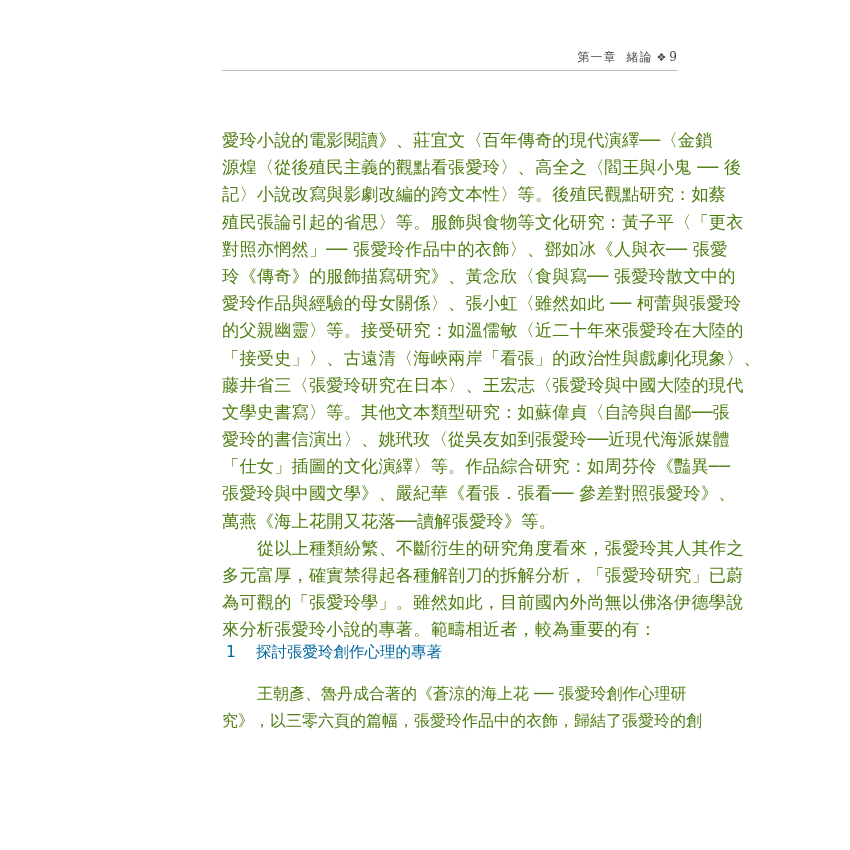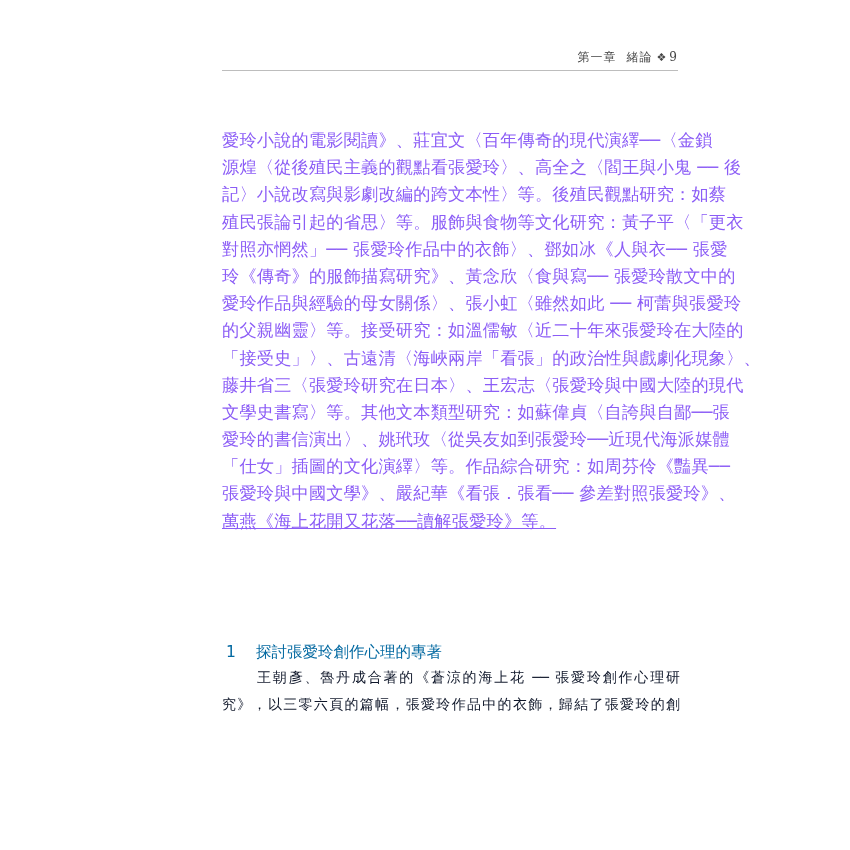--- a/index.html
+++ b/index.html
@@ -37,54 +37,53 @@
     .running-head .chapter { margin-right: 10px; text-align: right; }
     .running-head .ornament { font-size: 11px; margin: 0 2px 0 4px; }
     .body-text {
       position: absolute;
       left: 222px;
       top: 127px;
       width: 458px;
       font-size: 17.2px;
       line-height: 27.2px;
       letter-spacing: 0.2px;
-      color: #8b5cf6;
+      color: #4d7c0f;
     }
     .body-text .line {
       display: block;
       white-space: nowrap;
       height: 27.2px;
       text-align: justify;
       text-align-last: justify;
     }
     .body-text .line.last {
       text-align-last: left;
-      text-decoration: underline;
     }
     .body-text .line.indent {
       padding-left: 35px;
     }
     .section-heading {
       position: absolute;
       left: 226px;
       top: 642px;
       font-family: "DejaVu Sans", "Liberation Sans", sans-serif;
       font-size: 15.5px;
       color: #0369a1;
       white-space: nowrap;
     }
     .section-heading .num { display: inline-block; width: 30px; }
     .body-text-2 {
       position: absolute;
       left: 222px;
-      top: 664px;
+      top: 680px;
       width: 458px;
-      font-size: 14px;
+      font-size: 16px;
       line-height: 27.2px;
-      color: #0f172a;
+      color: #4d7c0f;
     }
     .body-text-2 .line {
       display: block;
       white-space: nowrap;
       height: 27.2px;
       text-align: justify;
       text-align-last: justify;
     }
     .body-text-2 .line.indent { padding-left: 35px; }
   </style>
@@ -108,20 +107,26 @@
       <span class="line">愛玲作品與經驗的母女關係〉、張小虹〈雖然如此 ── 柯蕾與張愛玲</span>
       <span class="line">的父親幽靈〉等。接受研究：如溫儒敏〈近二十年來張愛玲在大陸的</span>
       <span class="line">「接受史」〉、古遠清〈海峽兩岸「看張」的政治性與戲劇化現象〉、</span>
       <span class="line">藤井省三〈張愛玲研究在日本〉、王宏志〈張愛玲與中國大陸的現代</span>
       <span class="line">文學史書寫〉等。其他文本類型研究：如蘇偉貞〈自誇與自鄙──張</span>
       <span class="line">愛玲的書信演出〉、姚玳玫〈從吳友如到張愛玲──近現代海派媒體</span>
       <span class="line">「仕女」插圖的文化演繹〉等。作品綜合研究：如周芬伶《豔異──</span>
       <span class="line">張愛玲與中國文學》、嚴紀華《看張．張看── 參差對照張愛玲》、</span>
       <span class="line last">萬燕《海上花開又花落──讀解張愛玲》等。</span>
     </div>
+    <div>
+      <span class="line indent">從以上種類紛繁、不斷衍生的研究角度看來，張愛玲其人其作之</span>
+      <span class="line">多元富厚，確實禁得起各種解剖刀的拆解分析，「張愛玲研究」已蔚</span>
+      <span class="line">為可觀的「張愛玲學」。雖然如此，目前國內外尚無以佛洛伊德學說</span>
+      <span class="line last">來分析張愛玲小說的專著。範疇相近者，較為重要的有：</span>
+    </div>
   </div>
 
   <div class="section-heading">
     <span class="num">1</span><span>探討張愛玲創作心理的專著</span>
   </div>
 
   <div class="body-text-2">
     <span class="line indent">王朝彥、魯丹成合著的《蒼涼的海上花 ── 張愛玲創作心理研</span>
     <span class="line">究》，以三零六頁的篇幅，張愛玲作品中的衣飾，歸結了張愛玲的創</span>
   </div>

